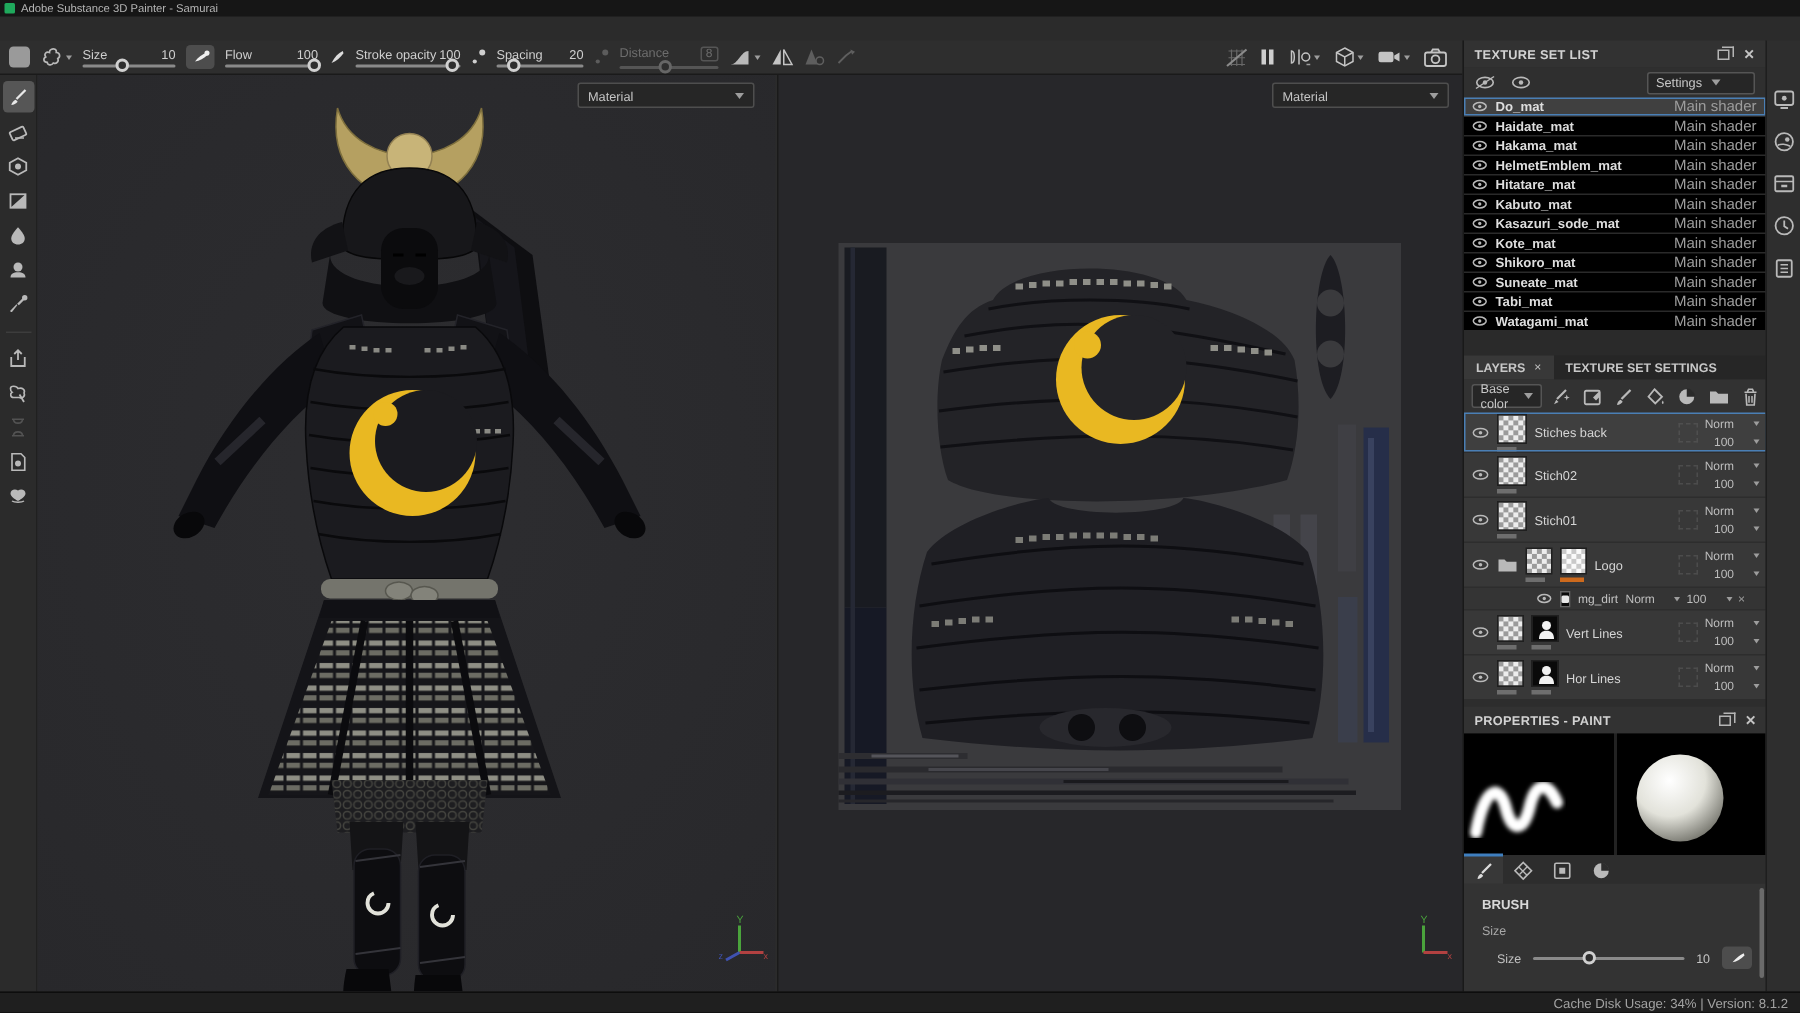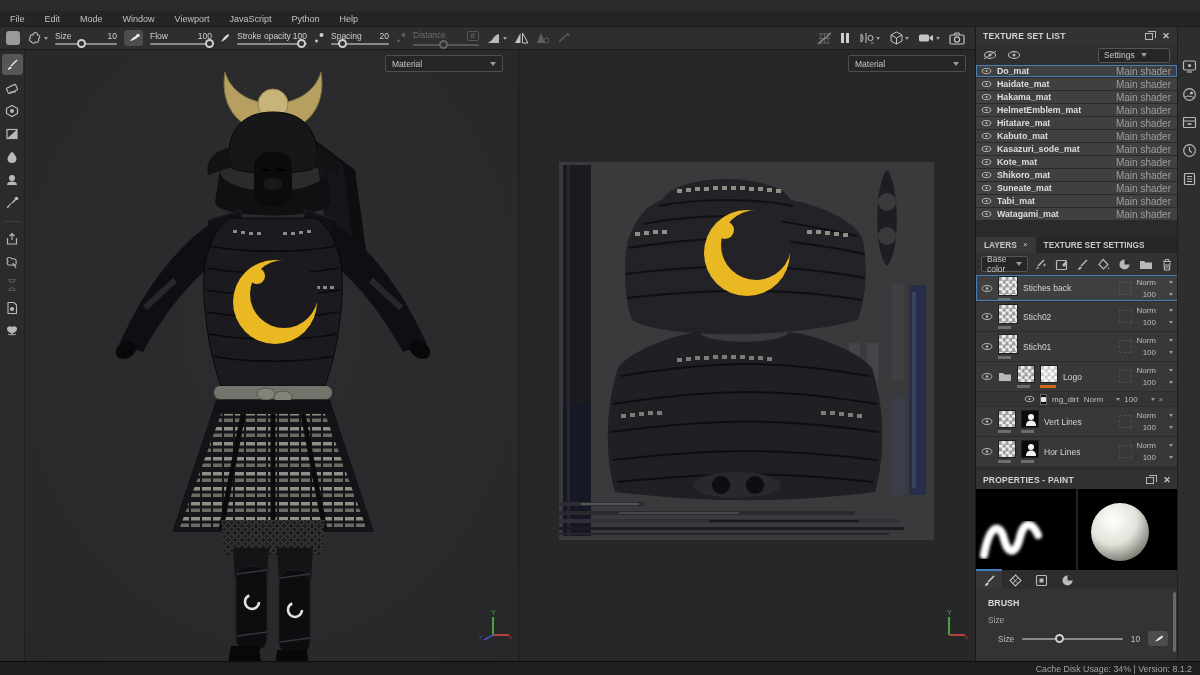--- a/index.html
+++ b/index.html
@@ -70,21 +70,21 @@
   .float-ic::after { content:""; position:absolute; left:2px; top:-3px; width:7px; height:6px;
     border:1px solid #b5b5b5; border-bottom:none; border-left:none; }
   .close-x { font-size:9px; color:#c5c5c5; line-height:8px; }
   .ts-settings-row { height:20px; display:flex; align-items:center; gap:10px; padding:0 7px;
     background:#2f2f2f; }
   .dd { background:#262626; border:1px solid #555; border-radius:2px; height:15px;
     display:flex; align-items:center; padding:0 5px; gap:6px;
     font-size:8.5px; color:#c8c8c8; }
   .ts-settings-row .dd { margin-left:auto; width:72px; }
   .ts-list { background:#2a2a2a; }
-  .ts-row { height:12px; margin-bottom:1px; background:#404040; display:flex; align-items:center;
+  .ts-row { height:12px; margin-bottom:1px; background:#000000; display:flex; align-items:center;
     gap:5px; padding:0 6px 0 5px; }
   .ts-row.sel { outline:1px solid #4a7fb5; outline-offset:-1px; background:#404040; }
   .ts-name { font-weight:bold; font-size:8.8px; color:#dedede; }
   .ts-shader { margin-left:auto; font-size:10px; color:#9d9d9d; }
   
   .ltabs { position:absolute; top:210px; left:0; width:202px; height:16px; background:#262626;
     display:flex; align-items:center; }
   .ltab { height:16px; display:flex; align-items:center; gap:6px; padding:0 8px;
     font-size:8.3px; font-weight:bold; color:#c8c8c8; background:#262626; }
   .ltab.active { background:#383838; }
@@ -138,31 +138,25 @@
   .statusbar { position:absolute; left:0; top:661px; width:1200px; height:14px; background:#1f1f1f;
     border-top:1px solid #0d0d0d; display:flex; align-items:center; justify-content:flex-end;
     padding-right:8px; font-size:8.8px; color:#a2a2a2; }
   svg { display:block; }
 </style>
 </head>
 <body>
 
 <div id="app">
 
-
-  <div class="menubar">
-    <span>File</span>
-    <span>Edit</span>
-    <span>Mode</span>
-    <span>Window</span>
-    <span>Viewport</span>
-    <span>JavaScript</span>
-    <span>Python</span>
-    <span>Help</span>
+  <div class="titlebar">
+    <span class="applogo"></span>
+    <span>Adobe Substance 3D Painter - Samurai</span>
   </div>
+
 
   <div class="toolbar">
     <span class="tb-handle"></span>
     <span class="icon">
       <svg width="16" height="14" viewBox="0 0 16 14">
           <path d="M7 2 C9 1 11 2 10.5 4 C13 4 13.5 7 11.5 8 C12.5 10 10.5 12 8.5 11 C7.5 13 4.5 12.5 4.5 10.5 C2 10.5 1.5 8 3.5 7 C2 5 4 3 6 4 C6 3 6.3 2.3 7 2 Z" fill="none" stroke="#b9b9b9" stroke-width="1.1"></path>
         </svg>
       <span class="chev sm" style="margin-left:1px"></span>
     </span>
     <div class="tb-slider" style="width:62px">

